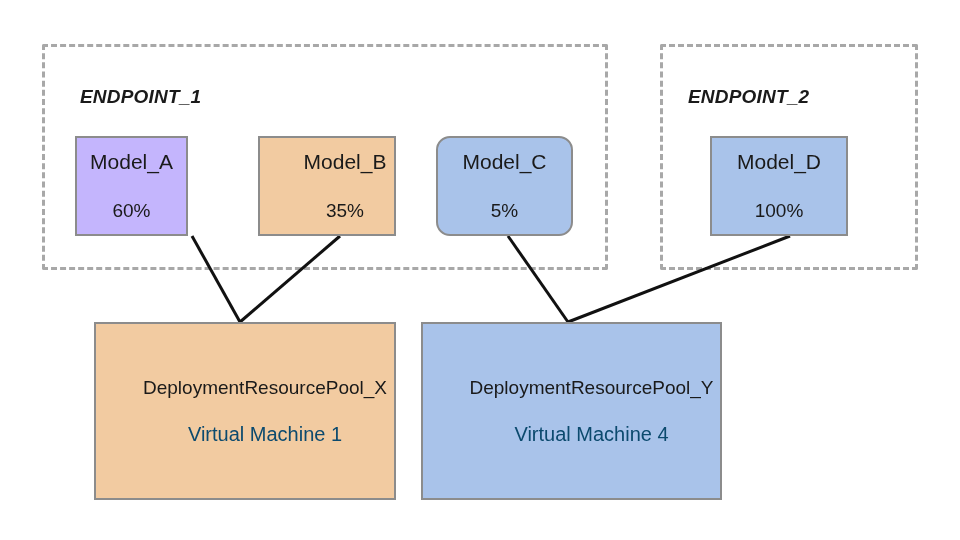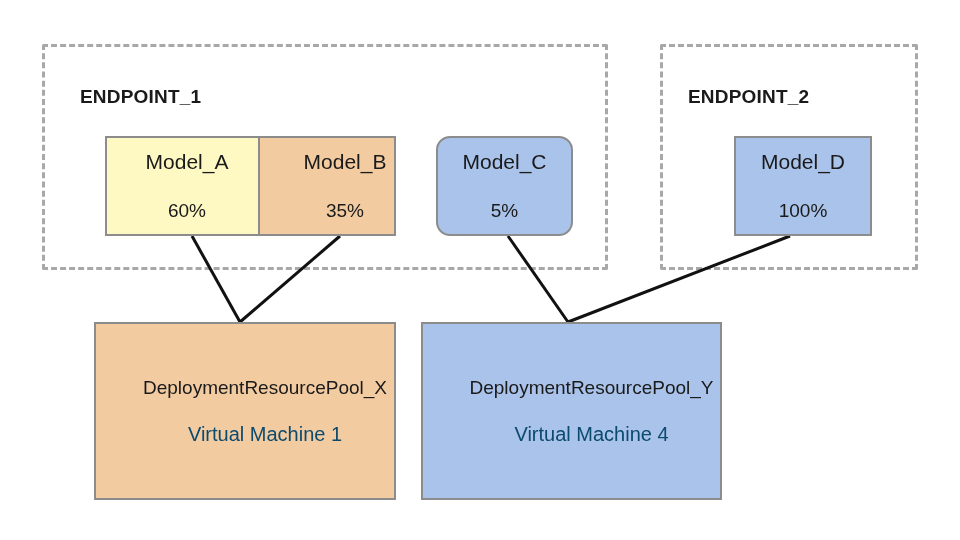--- a/index.html
+++ b/index.html
@@ -24,20 +24,21 @@
     background: transparent;
     border-radius: 2px;
   }
   .endpoint-label {
     position: absolute;
     font-size: 19px;
     font-weight: bold;
     color: #121212;
     letter-spacing: 0.2px;
     white-space: nowrap;
+    font-style: italic;
   }
   .model-box {
     position: absolute;
     box-sizing: border-box;
     border: 2px solid #8c8c8c;
     display: flex;
     flex-direction: column;
     align-items: center;
     justify-content: flex-start;
     z-index: 5;
@@ -94,33 +95,33 @@
     <svg id="edges" viewBox="0 0 960 540">
       <line x1="192" y1="236" x2="240" y2="322" stroke="#111111" stroke-width="3" stroke-linecap="butt"></line>
       <line x1="340" y1="236" x2="240" y2="322" stroke="#111111" stroke-width="3" stroke-linecap="butt"></line>
       <line x1="508" y1="236" x2="568" y2="322" stroke="#111111" stroke-width="3" stroke-linecap="butt"></line>
       <line x1="790" y1="236" x2="568" y2="322" stroke="#111111" stroke-width="3" stroke-linecap="butt"></line>
     </svg>
     <div class="endpoint-group" style="left: 42px; top: 44px; width: 566px; height: 226px; border-color: rgb(168, 168, 168);"></div>
     <div class="endpoint-label" style="left: 80px; top: 86px; color: rgb(26, 26, 26);">ENDPOINT_1</div>
     <div class="endpoint-group" style="left: 660px; top: 44px; width: 258px; height: 226px; border-color: rgb(168, 168, 168);"></div>
     <div class="endpoint-label" style="left: 688px; top: 86px; color: rgb(26, 26, 26);">ENDPOINT_2</div>
-    <div class="model-box" style="left: 75px; top: 136px; width: 164px; height: 100px; background: #fef9c3; border-color: rgb(140, 140, 140); margin-left: 30px;">
+    <div class="model-box" style="left: 75px; top: 136px; width: 113px; height: 100px; background: #c4b5fd; border-color: rgb(140, 140, 140);">
       <div class="model-name">Model_A</div>
       <div class="model-pct">60%</div>
     </div>
     <div class="model-box" style="left: 258px; top: 136px; width: 138px; height: 100px; background: rgb(242, 203, 161); border-color: rgb(140, 140, 140); padding-left: 36px;">
       <div class="model-name">Model_B</div>
       <div class="model-pct">35%</div>
     </div>
     <div class="model-box" style="left: 436px; top: 136px; width: 137px; height: 100px; background: rgb(169, 195, 234); border-color: rgb(140, 140, 140); border-radius: 14px;">
       <div class="model-name">Model_C</div>
       <div class="model-pct">5%</div>
     </div>
-    <div class="model-box" style="left: 734px; top: 136px; width: 138px; height: 100px; background: rgb(169, 195, 234); border-color: rgb(140, 140, 140);">
+    <div class="model-box" style="left: 710px; top: 136px; width: 138px; height: 100px; background: rgb(169, 195, 234); border-color: rgb(140, 140, 140);">
       <div class="model-name">Model_D</div>
       <div class="model-pct">100%</div>
     </div>
     <div class="pool-box" style="left: 94px; top: 322px; width: 302px; height: 178px; background: rgb(242, 203, 161); border-color: rgb(140, 140, 140);">
       <div class="pool-name">DeploymentResourcePool_X</div>
       <div class="pool-sub">Virtual Machine 1</div>
     </div>
     <div class="pool-box" style="left: 421px; top: 322px; width: 301px; height: 178px; background: rgb(169, 195, 234); border-color: rgb(140, 140, 140);">
       <div class="pool-name">DeploymentResourcePool_Y</div>
       <div class="pool-sub">Virtual Machine 4</div>

